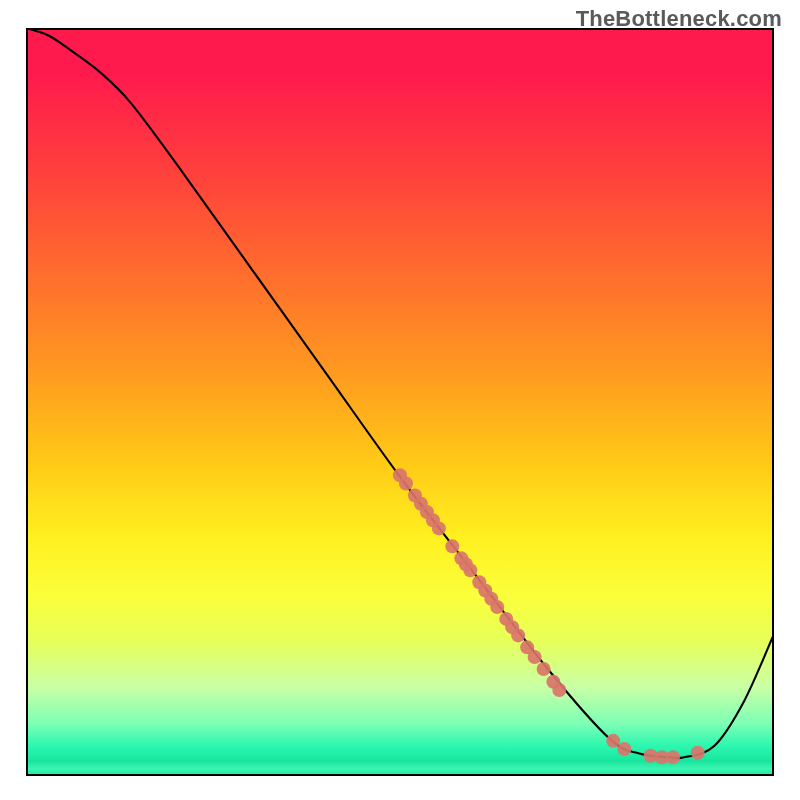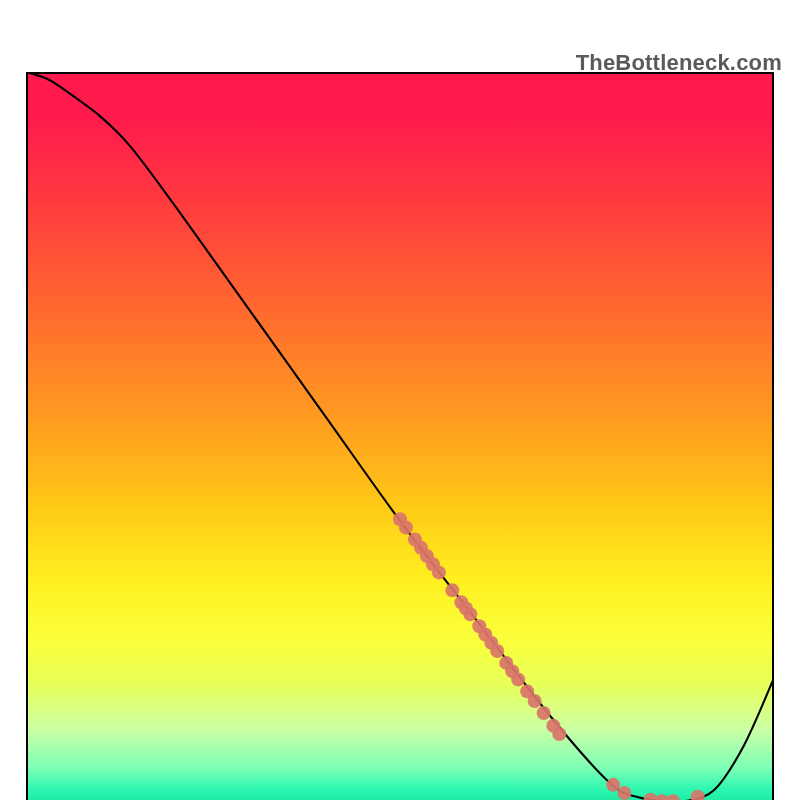--- a/index.html
+++ b/index.html
@@ -8,21 +8,20 @@
     width: 800px;
     height: 800px;
     overflow: hidden;
     background: #fff;
     font-family: Arial, Helvetica, sans-serif;
   }
   #container {
     position: relative;
     width: 800px;
     height: 704px;
-    margin-top: 44px;
   }
   #watermark {
     position: absolute;
     top: 6px;
     right: 18px;
     color: #5a5a5a;
     font-size: 22px;
     font-weight: 600;
     letter-spacing: 0.2px;
     z-index: 10;

